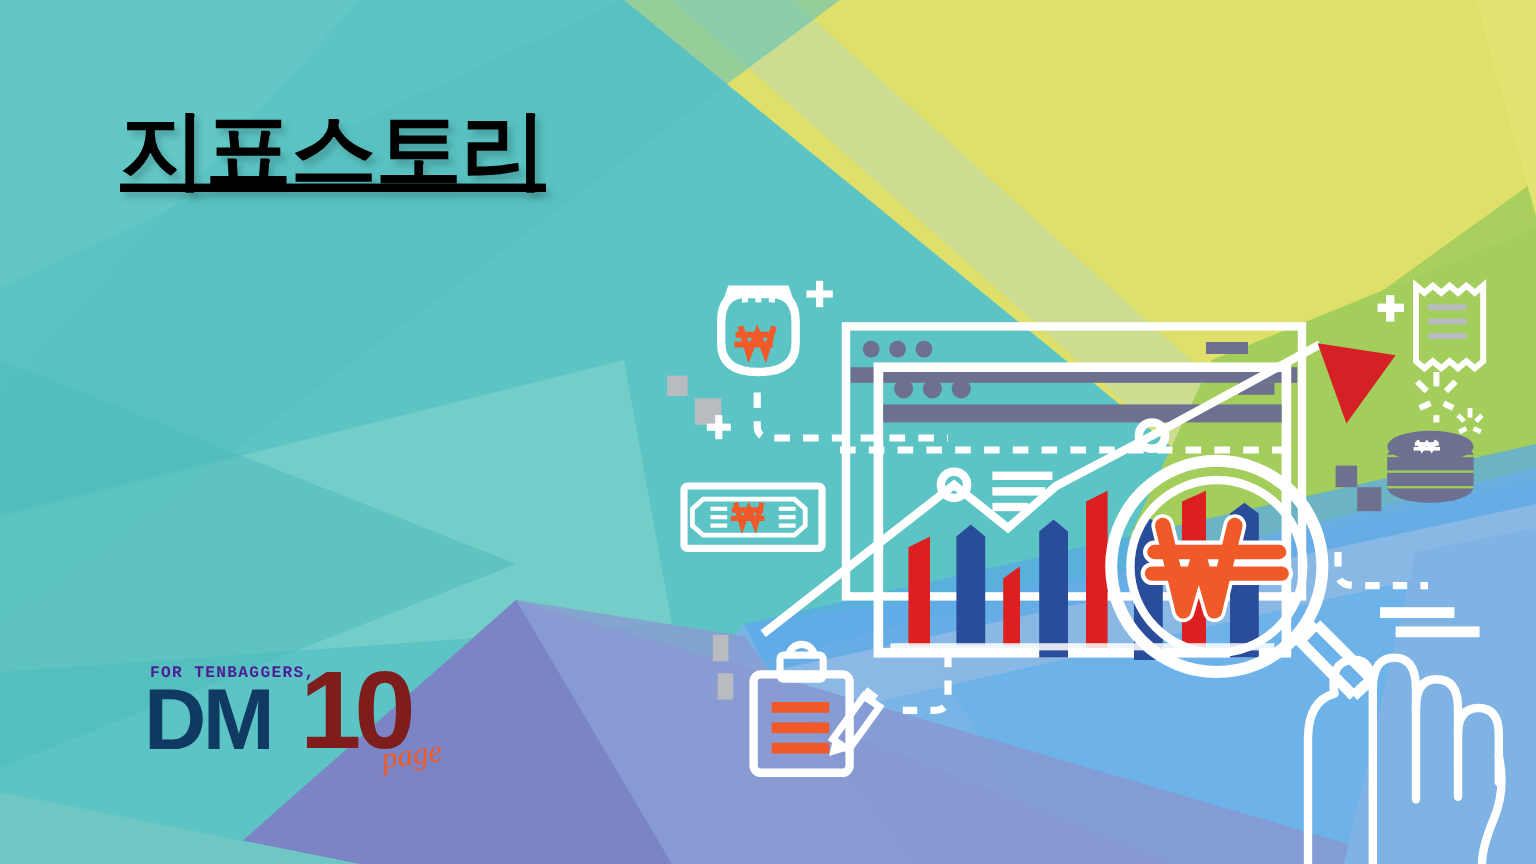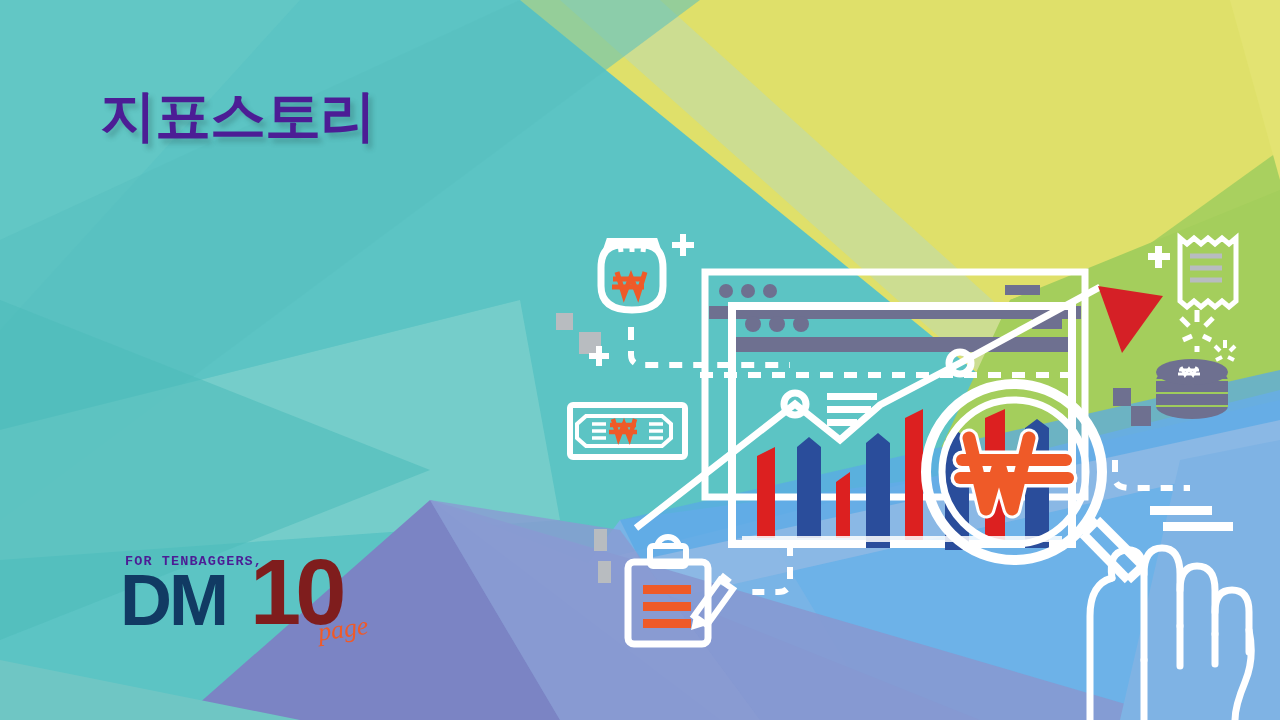--- a/index.html
+++ b/index.html
@@ -15,29 +15,30 @@
     overflow:hidden;
     background:#5cc4c4;
   }
   .layer { position:absolute; inset:0; }
   svg.layer { display:block; }
 
   
   #title {
     position:absolute;
     left:100px; top:88px;
-    font-size:56px;
+    font-size:72px;
     font-weight:bold;
-    color:#4c1d95;
+    color:#000000;
     letter-spacing:-1px;
     line-height:1.0;
     text-shadow:4px 5px 5px rgba(40,90,90,0.30);
     white-space:nowrap;
     z-index:40;
     font-family:"DejaVu Sans","Liberation Sans",sans-serif;
+    text-decoration:underline;
   }
 
   
   #logo {
     position:absolute;
     left:120px; top:550px;
     z-index:40;
     width:260px; height:100px;
   }
   #logo .tagline {

